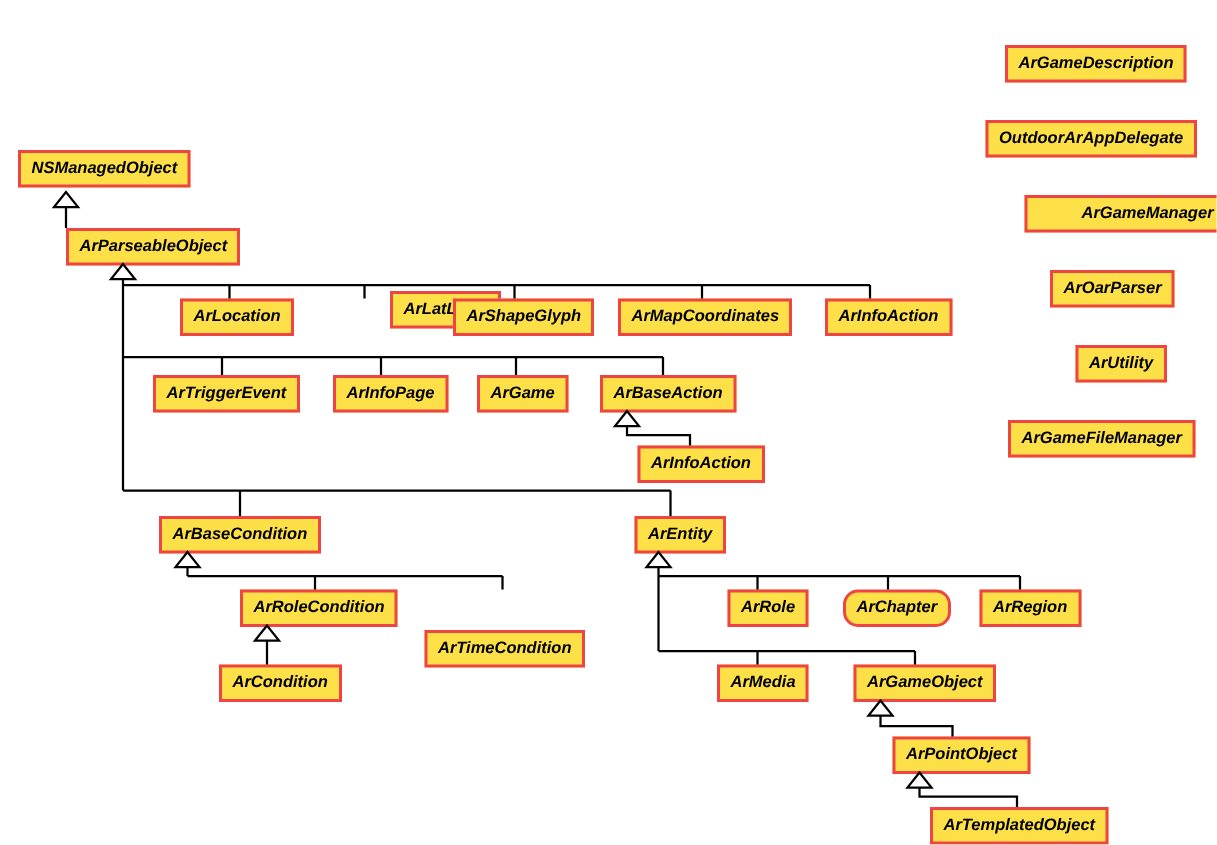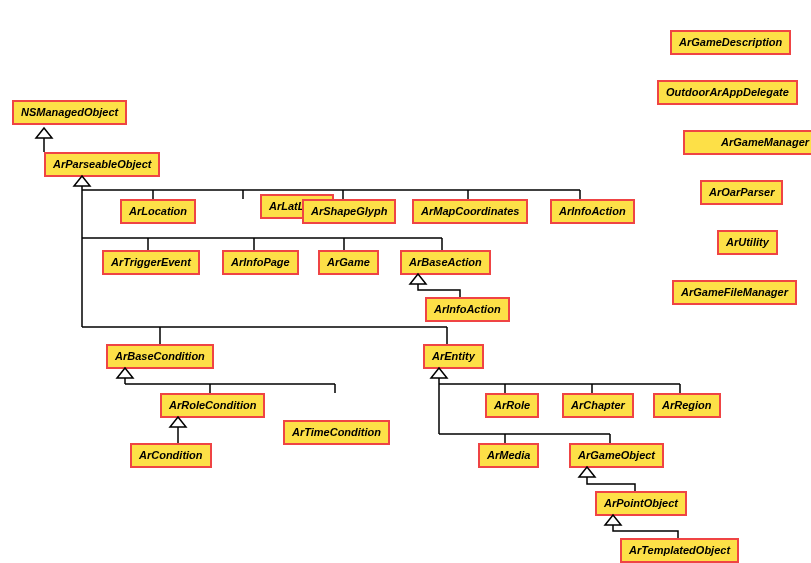--- a/index.html
+++ b/index.html
@@ -62,25 +62,25 @@
 
   <div class="node" style="left:102px; top:250px;">ArTriggerEvent</div>
   <div class="node" style="left:222px; top:250px;">ArInfoPage</div>
   <div class="node" style="left:318px; top:250px;">ArGame</div>
   <div class="node" style="left:400px; top:250px;">ArBaseAction</div>
   <div class="node" style="left:425px; top:297px;">ArInfoAction</div>
 
   <div class="node" style="left:106px; top:344px;">ArBaseCondition</div>
   <div class="node" style="left:160px; top:393px;">ArRoleCondition</div>
   <div class="node" style="left:283px; top:393px;margin-top:27px;">ArTimeCondition</div>
-  <div class="node" style="left:130px; top:443px;">ArCondition</div>
+  <div class="node" style="left:146px; top:443px;">ArCondition</div>
 
   <div class="node" style="left:423px; top:344px;">ArEntity</div>
   <div class="node" style="left:485px; top:393px;">ArRole</div>
-  <div class="node" style="left:562px; top:393px;">ArChapter</div>
+  <div class="node" style="left:562px; top:393px;border-radius:10px;">ArChapter</div>
   <div class="node" style="left:653px; top:393px;">ArRegion</div>
   <div class="node" style="left:478px; top:443px;">ArMedia</div>
   <div class="node" style="left:569px; top:443px;">ArGameObject</div>
   <div class="node" style="left:595px; top:491px;text-align:right;">ArPointObject</div>
   <div class="node" style="left:620px; top:538px;">ArTemplatedObject</div>
 
   <div class="node" style="left:670px; top:30px;">ArGameDescription</div>
   <div class="node" style="left:657px; top:80px;">OutdoorArAppDelegate</div>
   <div class="node" style="left:683px; top:130px;padding-left:36px;">ArGameManager</div>
   <div class="node" style="left:700px; top:180px;">ArOarParser</div>

